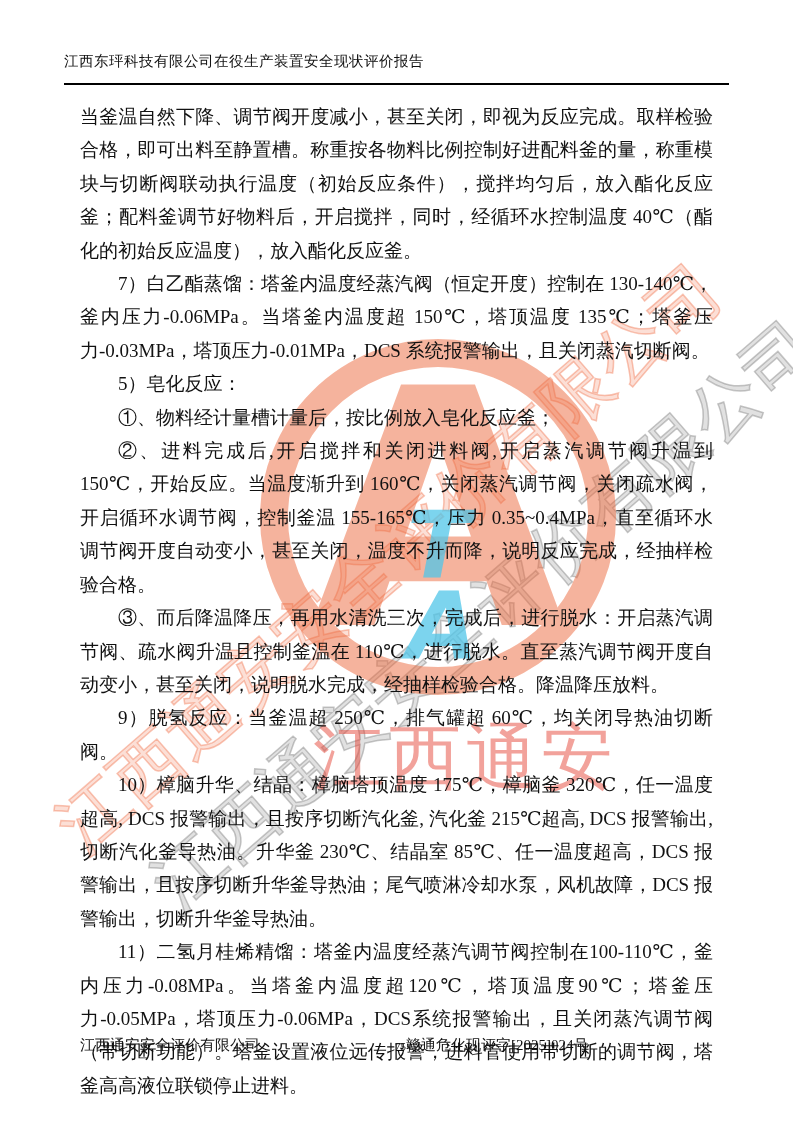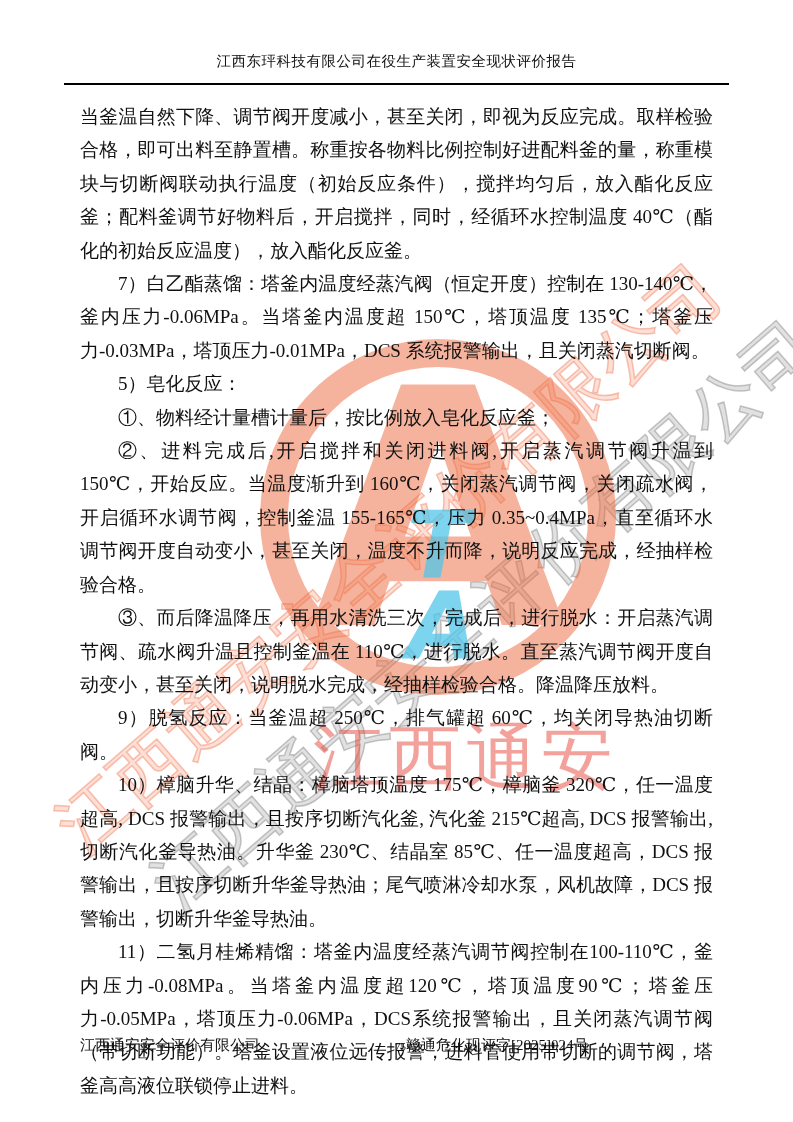--- a/index.html
+++ b/index.html
@@ -45,21 +45,20 @@
     transform:translate(-50%,-50%);
     white-space:nowrap;
     font-size:72px;letter-spacing:4px;
     color:rgba(230,70,55,0.50);
     font-family:"Liberation Serif","DejaVu Serif",serif;
   }
   
   .header{
     position:absolute;z-index:1;
     left:64px;right:64px;top:52px;
-    text-align:center;
     font-size:14.5px;letter-spacing:0.5px;
     padding-bottom:12px;
     border-bottom:2px solid #000;
   }
   .content{
     position:absolute;z-index:1;
     left:80px;top:100px;width:633px;
     font-size:19px;line-height:33.4px;
     text-align:justify;
   }

